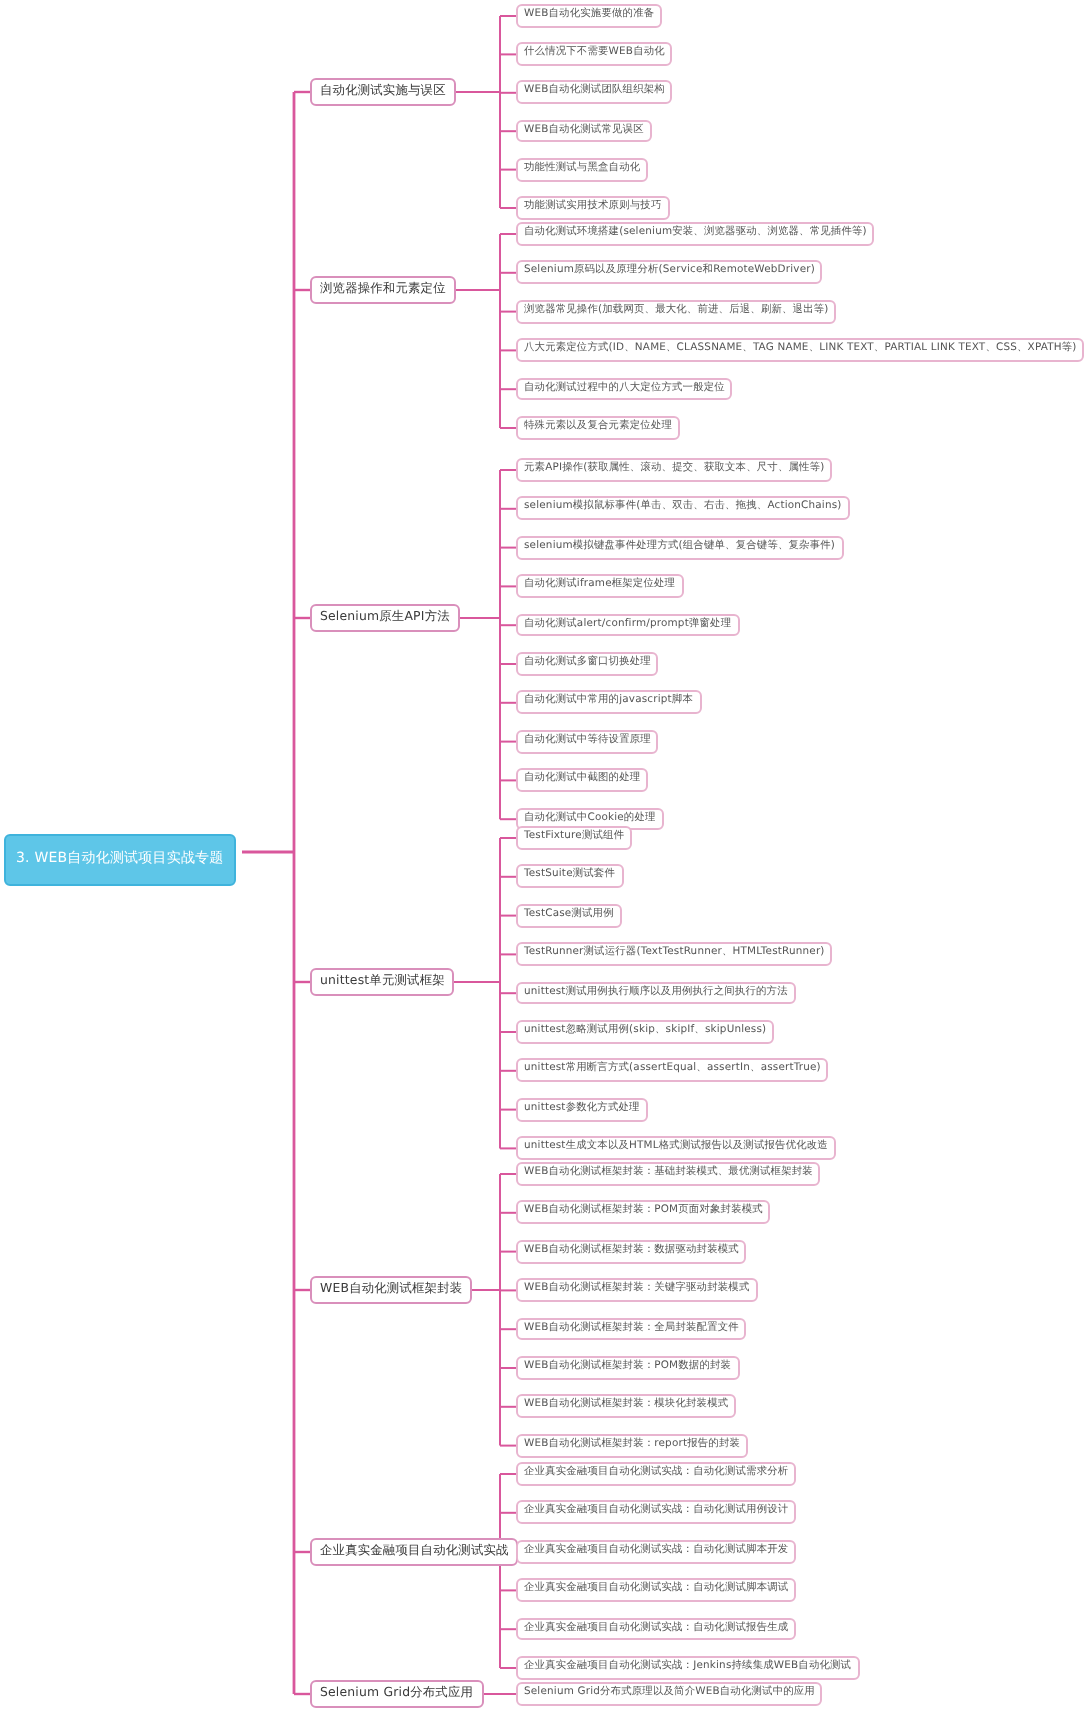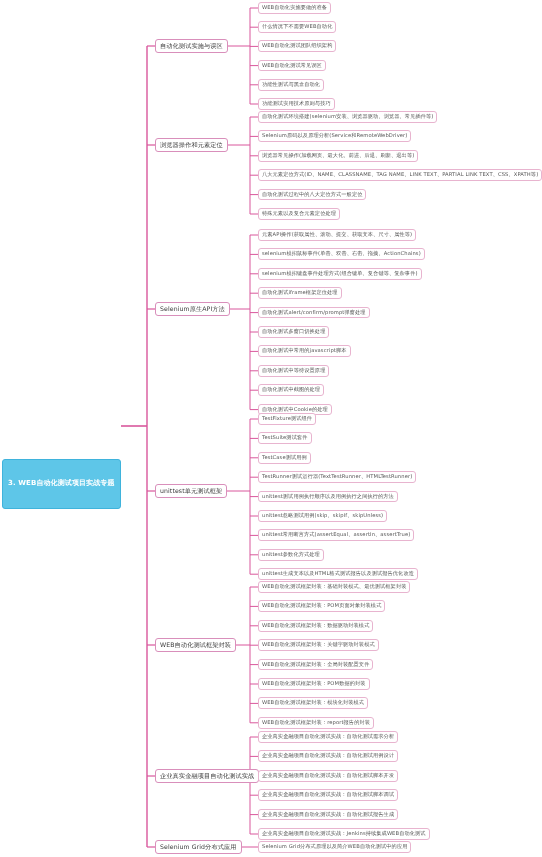--- a/index.html
+++ b/index.html
@@ -25,24 +25,23 @@
     line-height:1.1;
     padding:2px 3px;
     white-space:nowrap;
     letter-spacing:.1px;
   }
   .node.root{
     background:#5ec6e8;
     border:1px solid #3fb3dc;
     color:#ffffff;
     font-size:7px;
-    font-weight:bold;
-    padding:20px 5px;
+    font-weight:normal;
+    padding:8px 5px;
     border-radius:3px;
-    margin-top:42px;
   }
   .node.lvl1{
     font-size:6.2px;
     color:#3a3a3a;
     border-color:#d98fbb;
     padding:3px 4px;
   }
   .node.lvl2{
     font-size:5.2px;
     color:#555;

